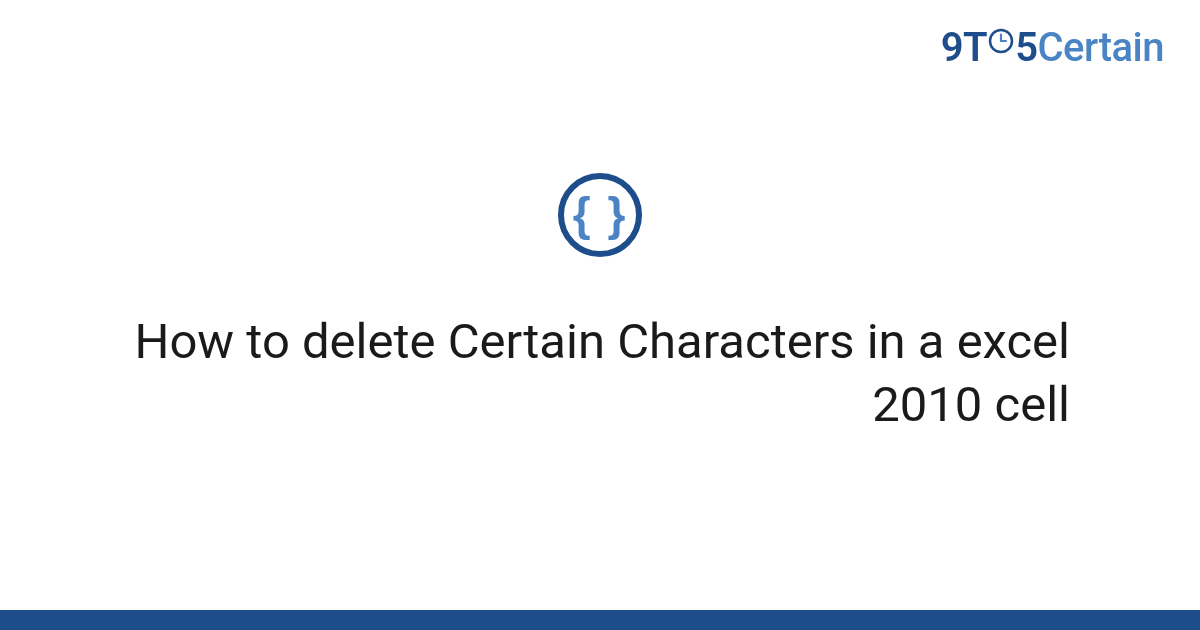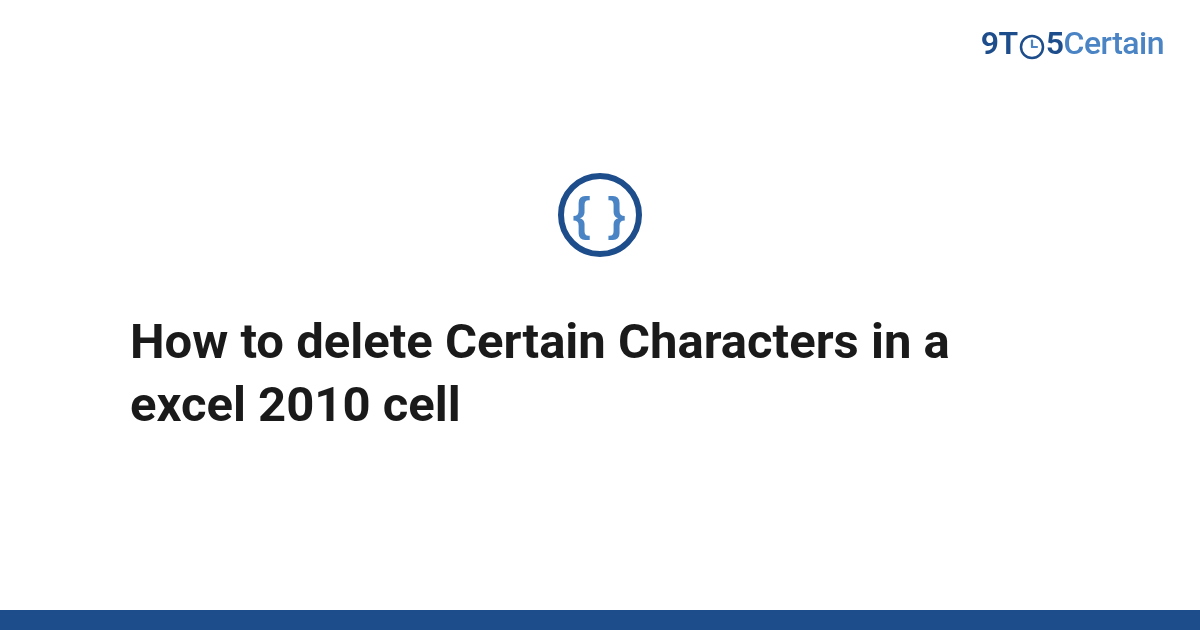--- a/index.html
+++ b/index.html
@@ -13,22 +13,22 @@
       background: #ffffff;
       font-family: -apple-system, BlinkMacSystemFont, "Segoe UI", Roboto, Helvetica, Arial, sans-serif;
       position: relative;
       overflow: hidden;
     }
     .logo-wrap {
       position: absolute;
       top: 24px;
       right: 36px;
       display: flex;
-      align-items: center;
-      font-size: 32px;
+      align-items: flex-start;
+      font-size: 40px;
       font-weight: 600;
       letter-spacing: -0.5px;
     }
     .logo-9t {
       color: #1e4d8b;
     }
     .logo-o {
       display: inline-flex;
       align-items: center;
       justify-content: center;
@@ -69,23 +69,23 @@
       font-weight: 700;
       color: #4a84c4;
       line-height: 1;
       font-family: "Segoe UI", Arial, sans-serif;
       letter-spacing: 2px;
       position: relative;
       top: -1px;
     }
     .title {
       font-size: 49px;
-      font-weight: 700;
+      font-weight: 400;
       color: #1a1a1a;
-      text-align: left;
+      text-align: right;
       line-height: 1.28;
       max-width: 1020px;
       padding: 0 40px;
     }
     .footer-bar {
       position: absolute;
       bottom: 0;
       left: 0;
       width: 100%;
       height: 20px;

